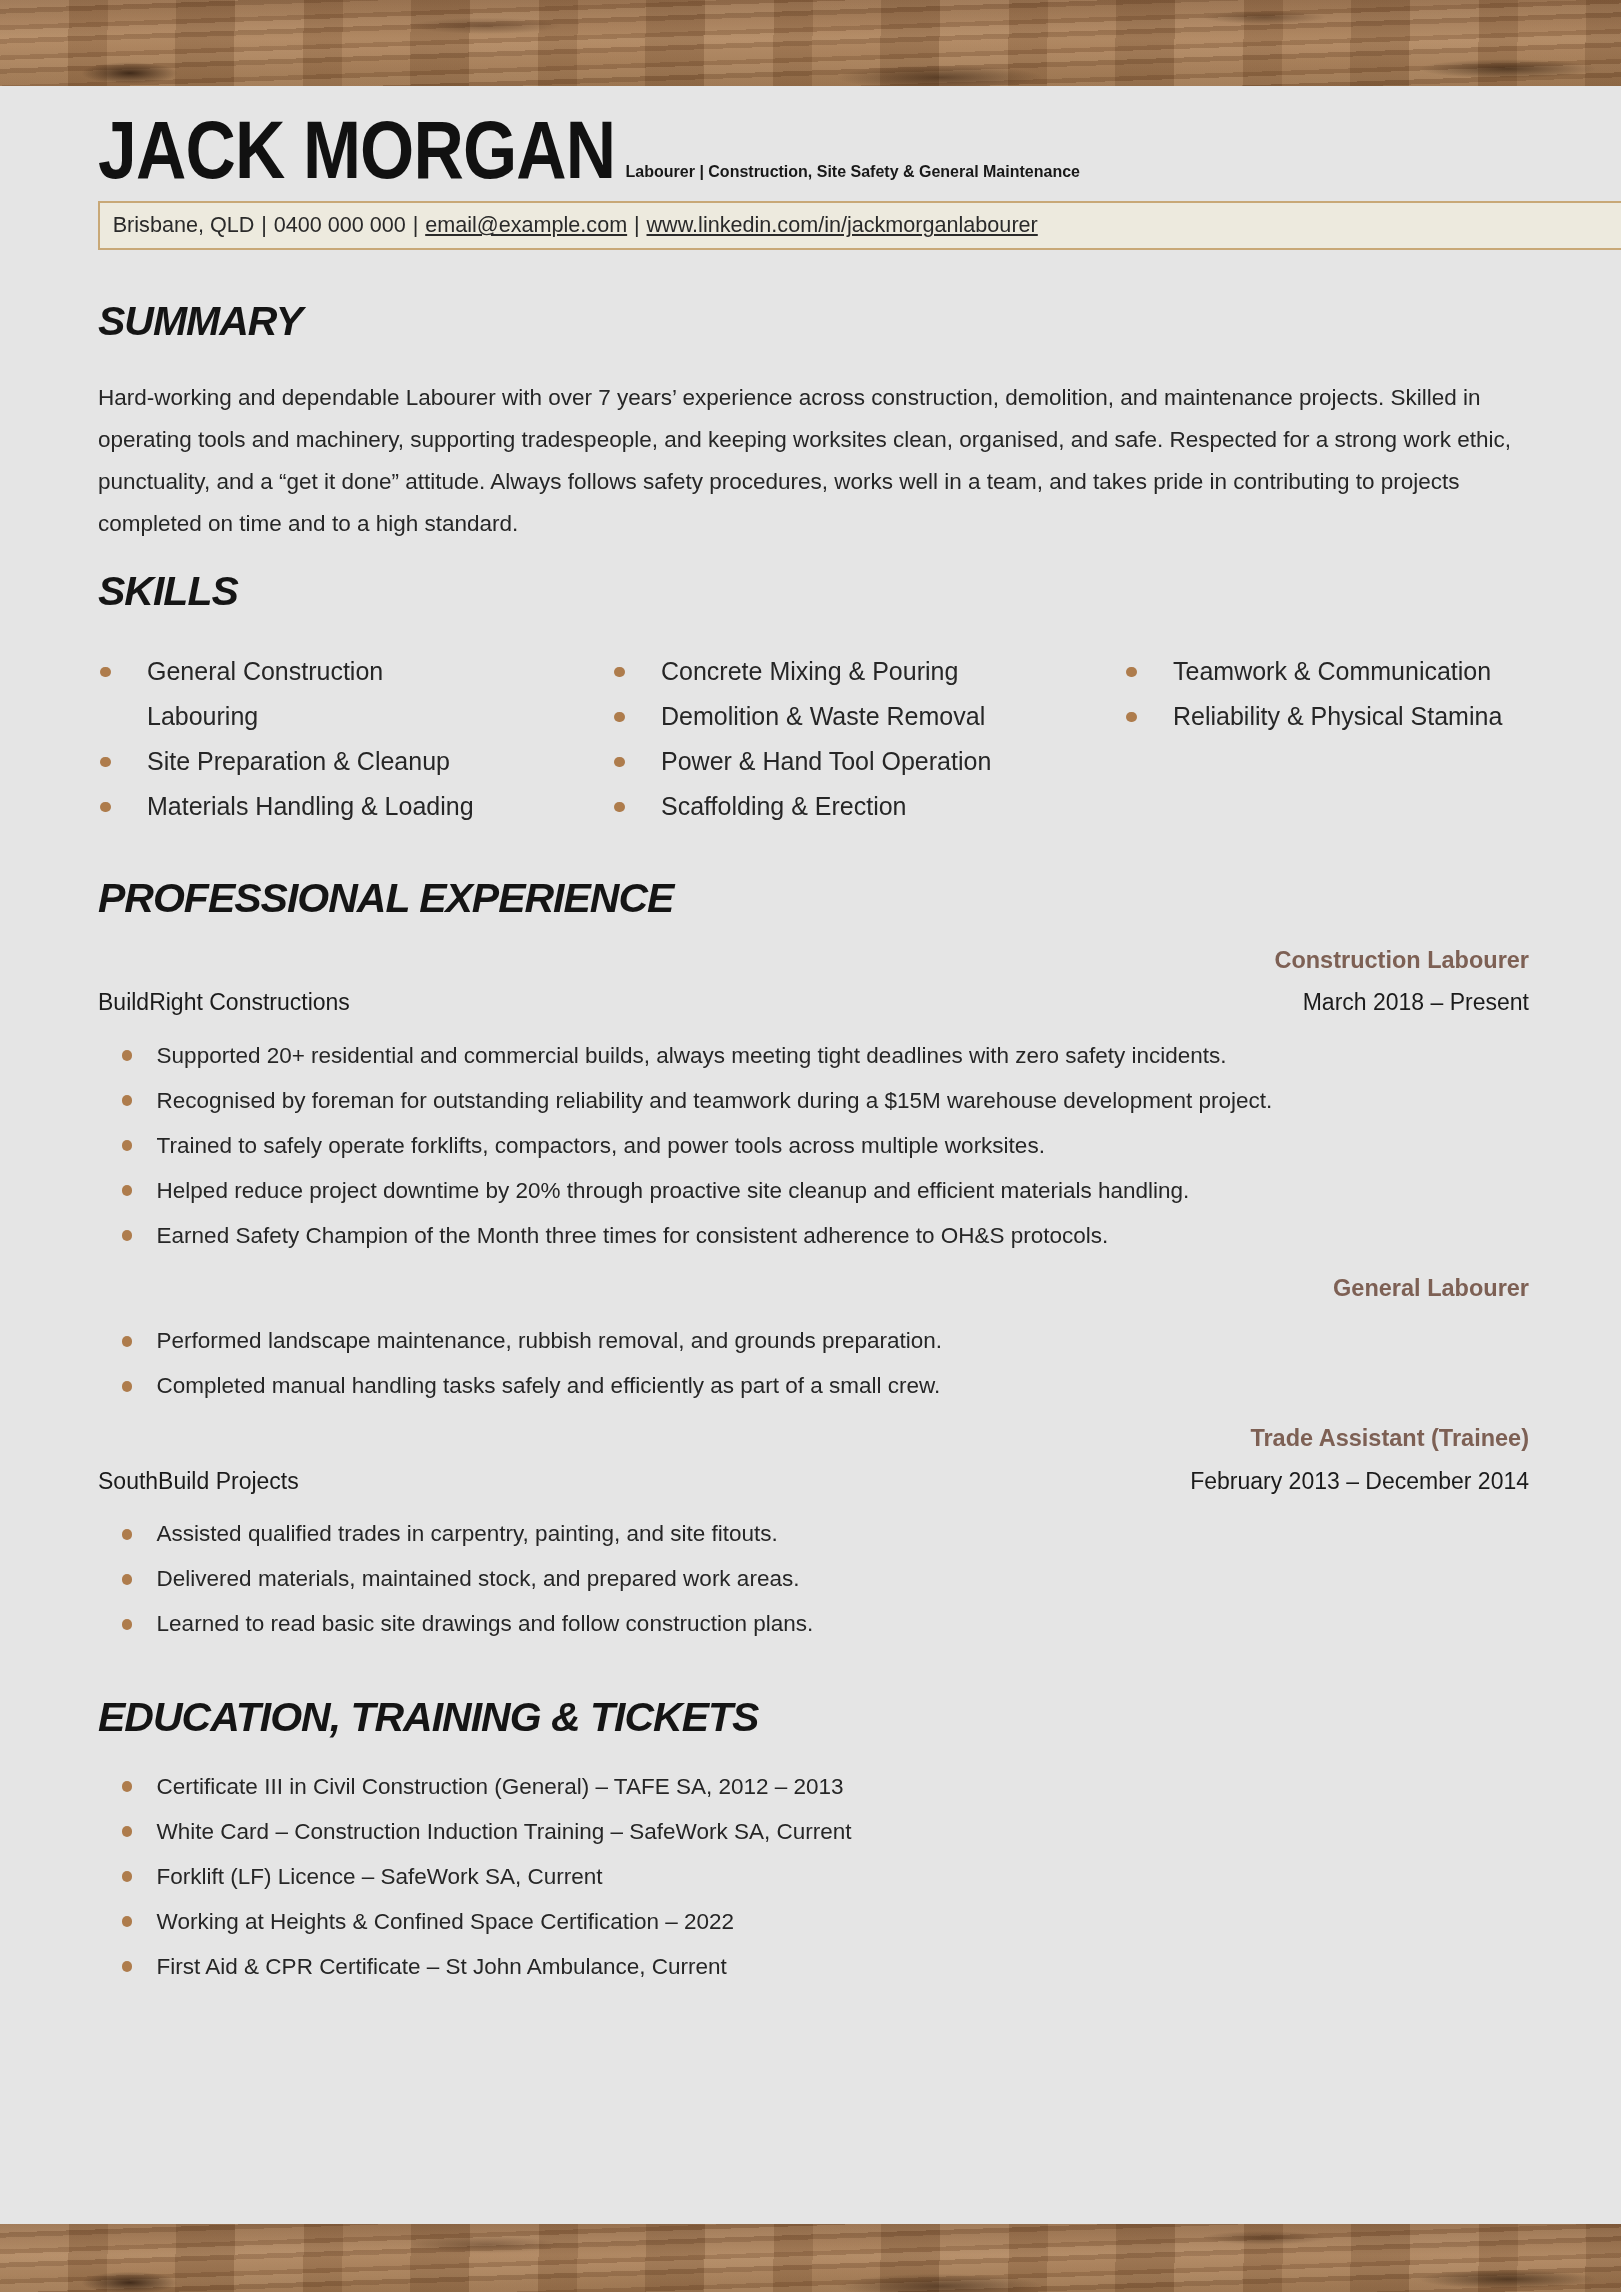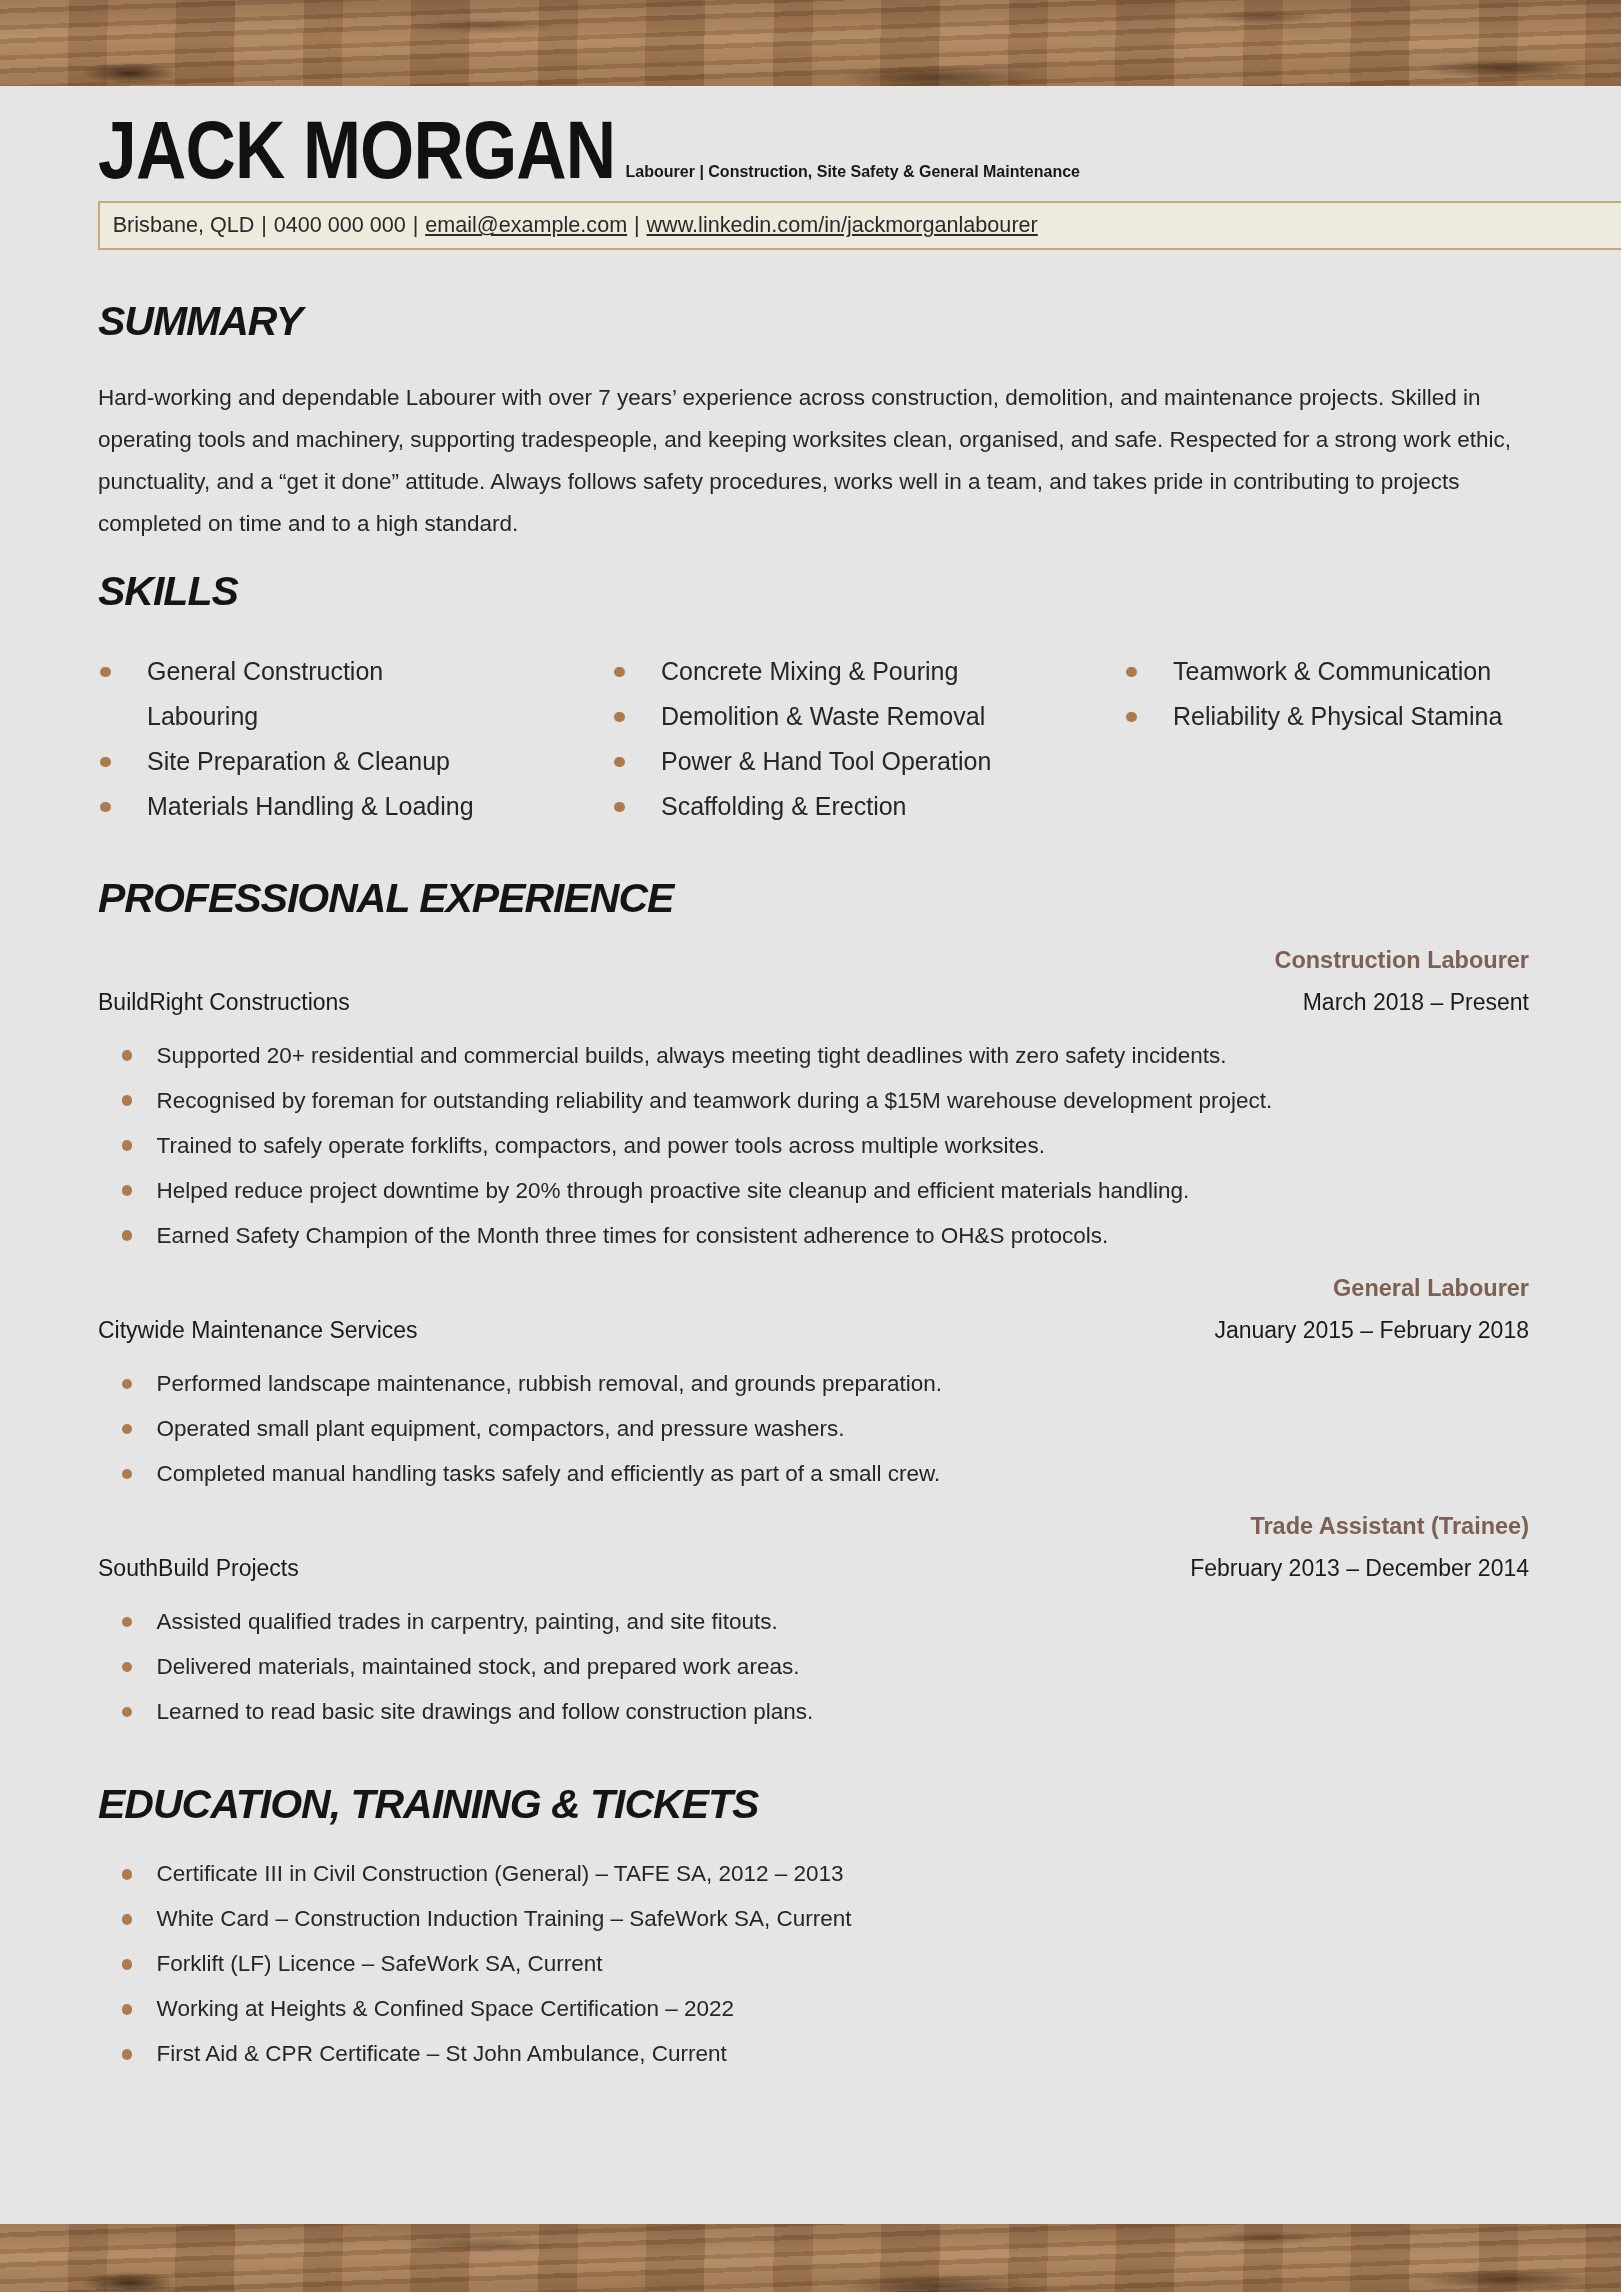--- a/index.html
+++ b/index.html
@@ -223,27 +223,22 @@
         <li>Supported 20+ residential and commercial builds, always meeting tight deadlines with zero safety incidents.</li>
         <li>Recognised by foreman for outstanding reliability and teamwork during a $15M warehouse development project.</li>
         <li>Trained to safely operate forklifts, compactors, and power tools across multiple worksites.</li>
         <li>Helped reduce project downtime by 20% through proactive site cleanup and efficient materials handling.</li>
         <li>Earned Safety Champion of the Month three times for consistent adherence to OH&amp;S protocols.</li>
       </ul>
     </div>
 
     <div class="job">
       <div class="job-title">General Labourer</div>
-      <div class="job-meta">
-        <span class="job-company">Citywide Maintenance Services</span>
-        <span class="job-dates">January 2015 – February 2018</span>
-      </div>
       <ul class="bullet-list">
         <li>Performed landscape maintenance, rubbish removal, and grounds preparation.</li>
-        <li>Operated small plant equipment, compactors, and pressure washers.</li>
         <li>Completed manual handling tasks safely and efficiently as part of a small crew.</li>
       </ul>
     </div>
 
     <div class="job">
       <div class="job-title">Trade Assistant (Trainee)</div>
       <div class="job-meta">
         <span class="job-company">SouthBuild Projects</span>
         <span class="job-dates">February 2013 – December 2014</span>
       </div>

